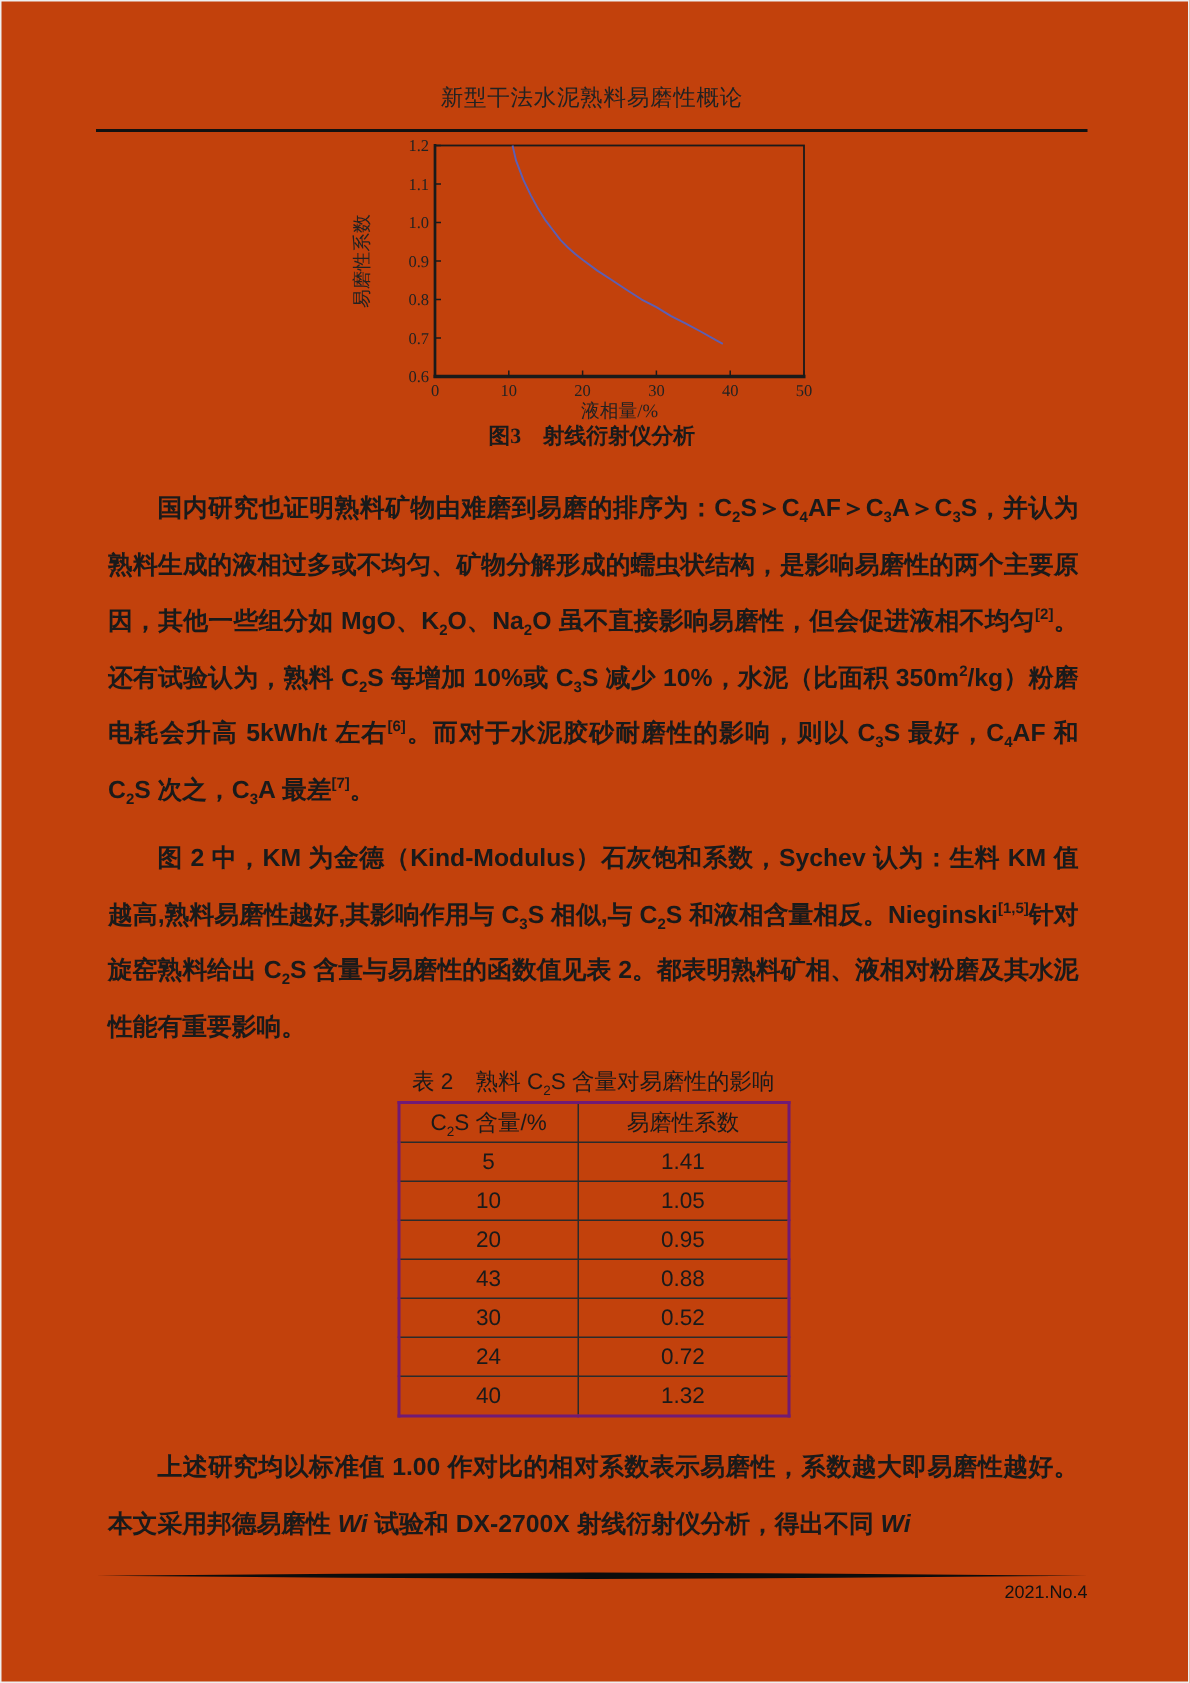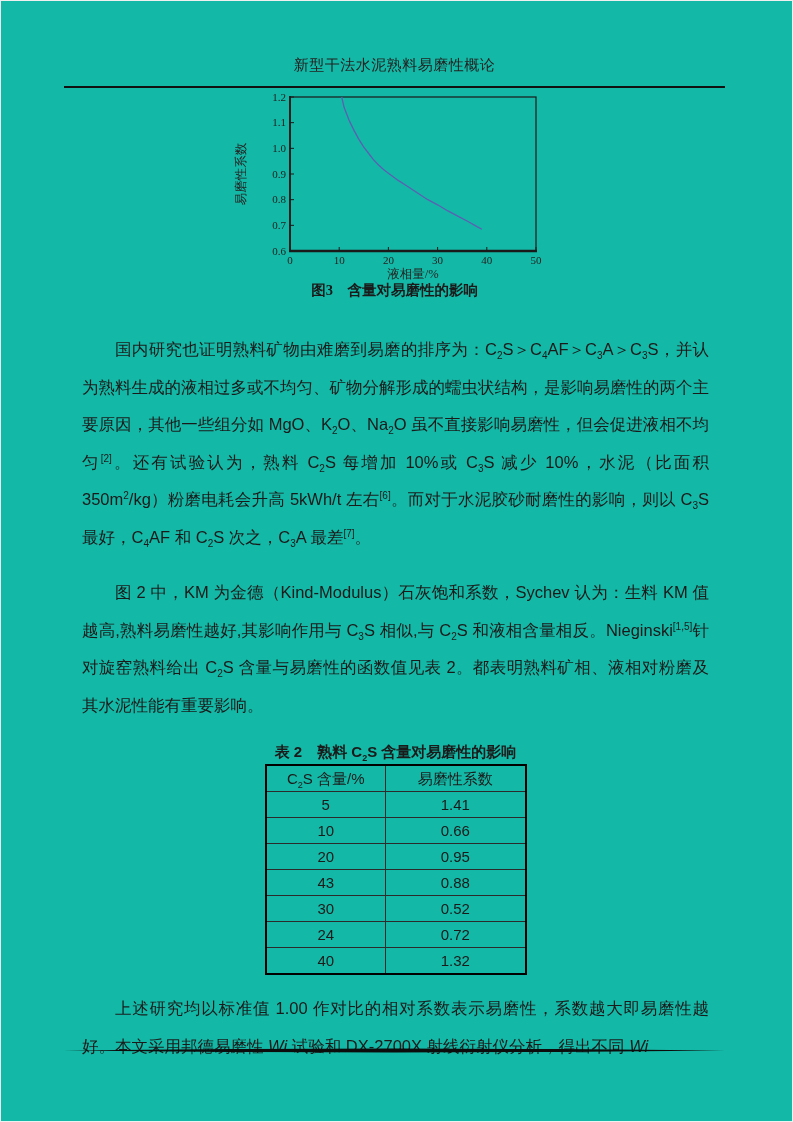--- a/index.html
+++ b/index.html
@@ -1,19 +1,19 @@
 <!DOCTYPE html>
 <html><head>
 <meta charset="utf-8">
 <style>
   html,body{margin:0;padding:0;background:#ffffff;}
   .page{
     position:relative;
     width:793px;height:1122px;
-    background:#14b8a6;
+    background:#c2410c;
     box-shadow:inset 0 0 0 1px #efefef;
     overflow:hidden;
     color:#1a1a1a;
     font-family:"Liberation Sans","DejaVu Sans",sans-serif;
   }
   
   .header-title{
     position:absolute;top:56px;left:64px;width:661px;
     text-align:center;
     font-family:"Liberation Serif","DejaVu Serif",serif;
@@ -32,43 +32,43 @@
     position:absolute;top:281px;left:64px;width:661px;
     text-align:center;font-weight:bold;font-size:14.5px;
     font-family:"Liberation Serif","DejaVu Serif",serif;
   }
   
   .flow{
     position:absolute;top:313px;left:64px;width:663px;
     font-size:16.5px;line-height:37.5px;
     text-align:justify;
   }
-  .flow p{margin:18px;text-indent:2em;}
+  .flow p{margin:8px;text-indent:2em;font-weight:bold;}
   .flow sub{font-size:10px;line-height:0;}
   .flow sup{font-size:10px;line-height:0;}
   
   .tbl-caption{
-    text-align:center;font-weight:bold;font-size:15px;
+    text-align:center;font-weight:normal;font-size:15px;
     line-height:20px;margin-top:1px;text-indent:0;
   }
   .tbl-caption sub{font-size:9px;}
   table.data{
     border-collapse:collapse;
     margin:2px auto 0;
     width:260px;
     table-layout:fixed;
     font-size:15px;
   }
   table.data th,table.data td{
     border:1px solid #2b2b2b;
     text-align:center;vertical-align:middle;
     padding:0;height:25px;line-height:20px;
     font-weight:normal;
   }
-  table.data{border:2px solid #000000;}
+  table.data{border:2px solid #701a75;}
   table.data col.c1{width:120px;}
   table.data col.c2{width:140px;}
   table.data sub{font-size:9px;line-height:0;}
   .after-table{margin-top:15px !important;}
   
   .footer-rule{position:absolute;left:64px;top:1048px;}
   .footer-page-num{
     position:absolute;top:1055px;left:64px;width:661px;
     text-align:center;font-size:11.5px;color:#111;
   }
@@ -112,21 +112,21 @@
       <line x1="62" y1="59.33333333333332" x2="66" y2="59.33333333333332" stroke="#1a1a1a" stroke-width="1"></line>
       <text x="58" y="63.13333333333332" text-anchor="end" class="tick">1.0</text>
       <line x1="62" y1="33.666666666666636" x2="66" y2="33.666666666666636" stroke="#1a1a1a" stroke-width="1"></line>
       <text x="58" y="37.46666666666663" text-anchor="end" class="tick">1.1</text>
       <line x1="62" y1="8" x2="66" y2="8" stroke="#1a1a1a" stroke-width="1"></line>
       <text x="58" y="11.8" text-anchor="end" class="tick">1.2</text>
       <polyline points="113.7,8.0 116.1,18.3 121.0,31.1 126.0,41.4 130.9,50.4 135.8,58.1 140.7,64.5 145.6,70.9 150.6,76.0 155.5,80.4 160.4,84.2 170.2,91.4 180.1,97.8 189.9,104.3 199.8,110.7 209.6,115.8 219.4,121.7 229.3,126.8 239.1,132.0 249.0,137.6 253.9,140.2" fill="none" stroke="#5c5fb4" stroke-width="1.3" stroke-linejoin="round"></polyline>
       <text x="185" y="189" text-anchor="middle" class="axis-label">液相量/%</text>
       <text x="17" y="85" text-anchor="middle" class="axis-label" transform="rotate(-90 17 85)">易磨性系数</text>
     </svg>
-  <div class="fig-caption">图3　含量对易磨性的影响</div>
+  <div class="fig-caption">图3　射线衍射仪分析</div>
 
   <div class="flow">
     <p>国内研究也证明熟料矿物由难磨到易磨的排序为：C<sub>2</sub>S＞C<sub>4</sub>AF＞C<sub>3</sub>A＞C<sub>3</sub>S，并认为熟料生成的液相过多或不均匀、矿物分解形成的蠕虫状结构，是影响易磨性的两个主要原因，其他一些组分如 MgO、K<sub>2</sub>O、Na<sub>2</sub>O 虽不直接影响易磨性，但会促进液相不均匀<sup>[2]</sup>。还有试验认为，熟料 C<sub>2</sub>S 每增加 10%或 C<sub>3</sub>S 减少 10%，水泥（比面积 350m<sup>2</sup>/kg）粉磨电耗会升高 5kWh/t 左右<sup>[6]</sup>。而对于水泥胶砂耐磨性的影响，则以 C<sub>3</sub>S 最好，C<sub>4</sub>AF 和 C<sub>2</sub>S 次之，C<sub>3</sub>A 最差<sup>[7]</sup>。</p>
     <p>图 2 中，KM 为金德（Kind-Modulus）石灰饱和系数，Sychev 认为：生料 KM 值越高,熟料易磨性越好,其影响作用与 C<sub>3</sub>S 相似,与 C<sub>2</sub>S 和液相含量相反。Nieginski<sup>[1,5]</sup>针对旋窑熟料给出 C<sub>2</sub>S 含量与易磨性的函数值见表 2。都表明熟料矿相、液相对粉磨及其水泥性能有重要影响。</p>
 
     <div class="tbl-caption">表 2　熟料 C<sub>2</sub>S 含量对易磨性的影响</div>
     <table class="data">
       <colgroup>
           <col class="c1">
           <col class="c2">
@@ -137,21 +137,21 @@
           <th>易磨性系数</th>
         </tr>
       </thead>
       <tbody id="table2-body">
           <tr>
             <td>5</td>
             <td>1.41</td>
           </tr>
           <tr>
             <td>10</td>
-            <td>0.66</td>
+            <td>1.05</td>
           </tr>
           <tr>
             <td>20</td>
             <td>0.95</td>
           </tr>
           <tr>
             <td>43</td>
             <td>0.88</td>
           </tr>
           <tr>
@@ -168,14 +168,15 @@
           </tr>
         </tbody>
     </table>
 
     <p class="after-table">上述研究均以标准值 1.00 作对比的相对系数表示易磨性，系数越大即易磨性越好。本文采用邦德易磨性 <i>Wi</i> 试验和 DX-2700X 射线衍射仪分析，得出不同 <i>Wi</i></p>
   </div>
 
   <svg class="footer-rule" width="661" height="6">
     <polygon points="0,2.5 165,1.1 330,0.4 495,1.1 661,2.5 495,3.9 330,4.6 165,3.9" fill="#0c0c0c"></polygon>
   </svg>
+  <div class="footer-issue">2021.No.4</div>
 
 </div>
 
 </body></html>

